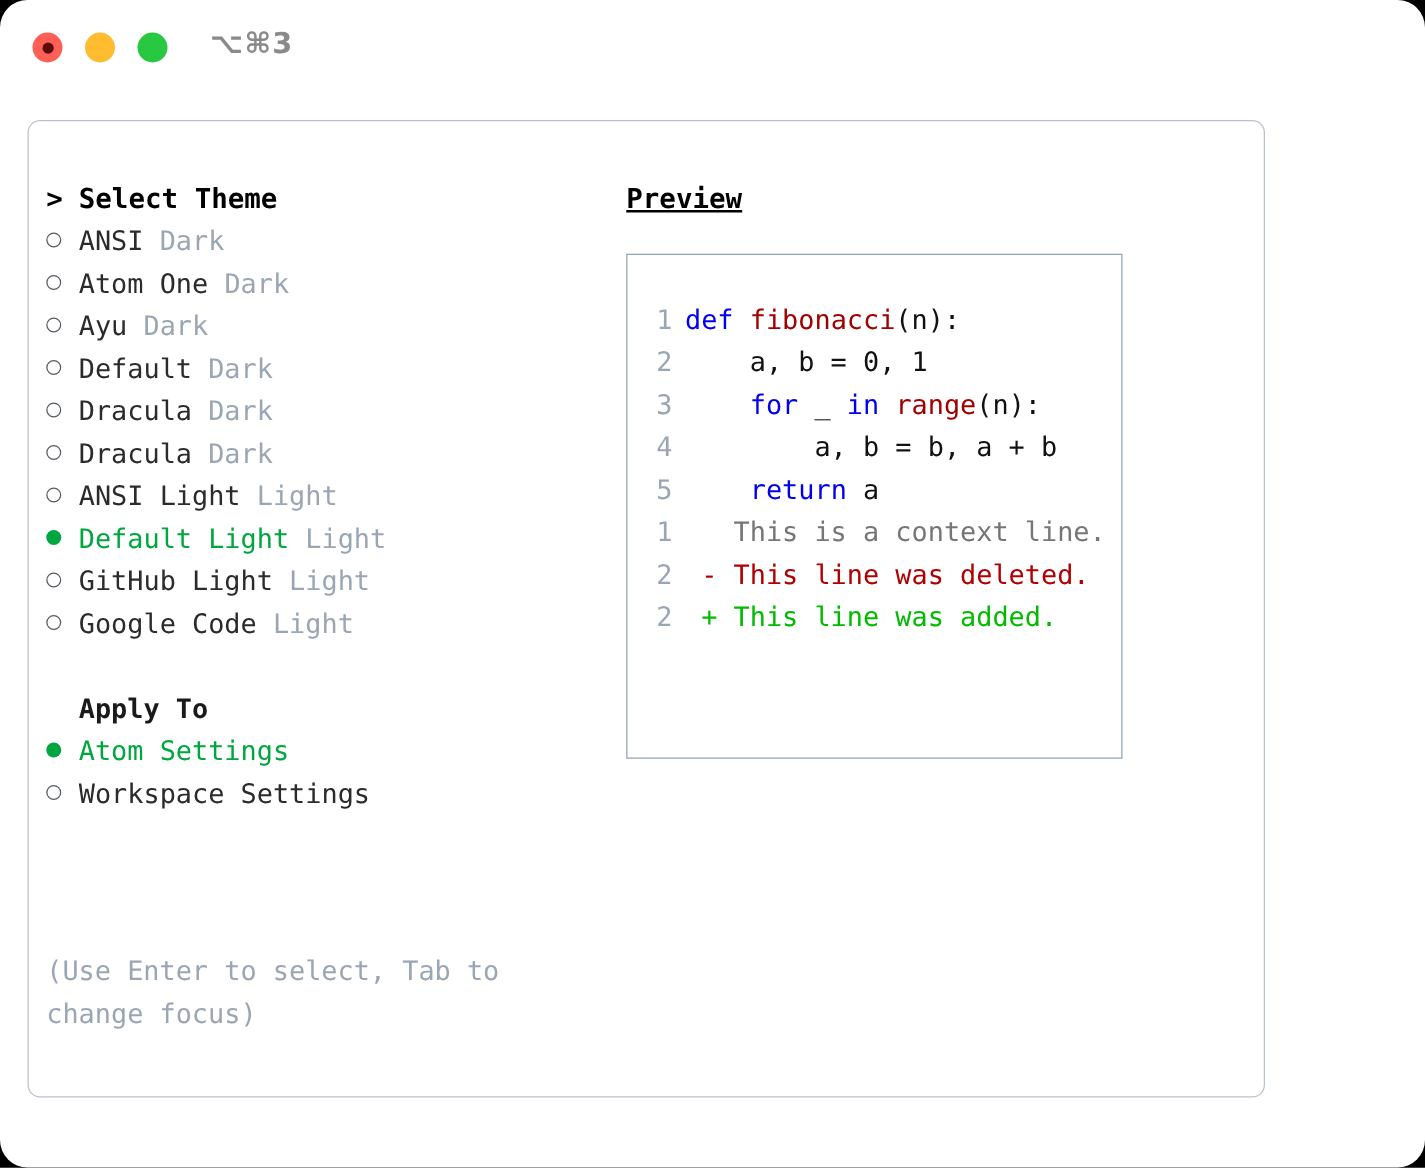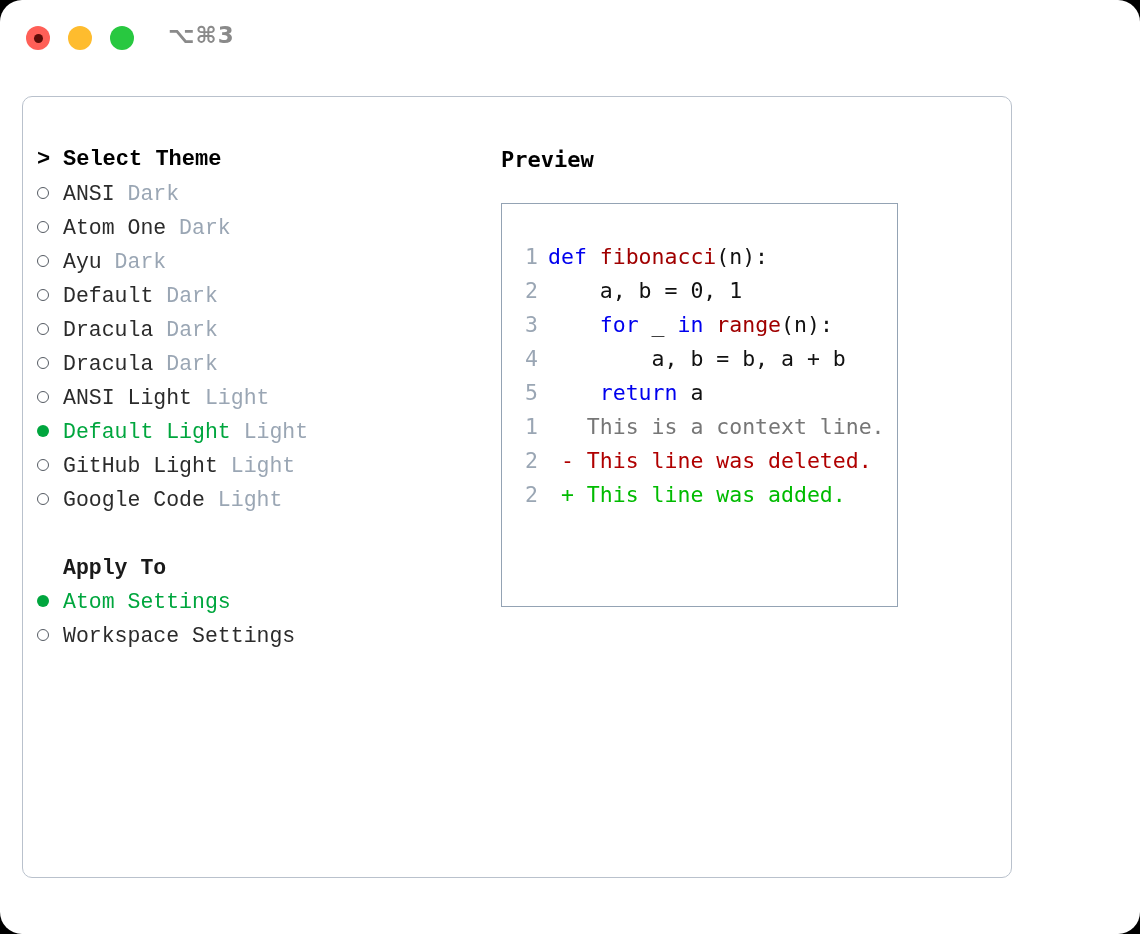--- a/index.html
+++ b/index.html
@@ -90,21 +90,20 @@
     top: 46px;
     width: 440px;
   }
 
   .line {
     font-size: 21.5px;
     line-height: 34px;
     white-space: pre;
     color: #2b2b2b;
     height: 34px;
-    font-family: Liberation Mono, monospace;
   }
 
   .header-line {
     font-weight: 700;
     color: #000000;
     font-size: 22px;
   }
 
   .marker {
     display: inline-block;
@@ -156,20 +155,21 @@
     line-height: 34px;
     color: #9aa6b4;
   }
 
   
   .right-col {
     position: absolute;
     left: 478px;
     top: 46px;
     width: 496px;
+    text-decoration: underline;
   }
 
   .preview-title {
     font-size: 22px;
     font-weight: 700;
     color: #000000;
     line-height: 34px;
   }
 
   .preview-box {
@@ -252,20 +252,21 @@
           <div class="line"><span class="bullet-wrap"><span class="dot off"></span></span><span class="label">Google Code</span><span class="tag"> Light</span></div>
         </div>
       <div class="spacer"></div>
       <div class="line"><span class="marker"></span><span class="section-title">Apply To</span></div>
       <div id="apply-list">
           <div class="line"><span class="bullet-wrap"><span class="dot on"></span></span><span class="label sel">Atom Settings</span></div>
           <div class="line"><span class="bullet-wrap"><span class="dot off"></span></span><span class="label">Workspace Settings</span></div>
         </div>
     </div>
 
+    <div class="hint">(Use Enter to select, Tab to change focus)</div>
 
     <div class="right-col">
       <div class="preview-title">Preview</div>
       <div class="preview-box">
         <div class="code" id="code-block"><div><span class="ln">1</span><span class="kw">def </span><span class="fn">fibonacci</span><span class="plain">(n):</span></div><div><span class="ln">2</span><span class="plain">    a, b = 0, 1</span></div><div><span class="ln">3</span><span class="plain">    </span><span class="kw">for</span><span class="plain"> _ </span><span class="kw">in </span><span class="fn">range</span><span class="plain">(n):</span></div><div><span class="ln">4</span><span class="plain">        a, b = b, a + b</span></div><div><span class="ln">5</span><span class="plain">    </span><span class="kw">return</span><span class="plain"> a</span></div></div>
         <div class="diff" id="diff-block"><div><span class="ln">1</span><span class="ctx">   This is a context line.</span></div><div><span class="ln">2</span><span class="del"> - This line was deleted.</span></div><div><span class="ln">2</span><span class="add"> + This line was added.</span></div></div>
       </div>
     </div>
 
   </div>

